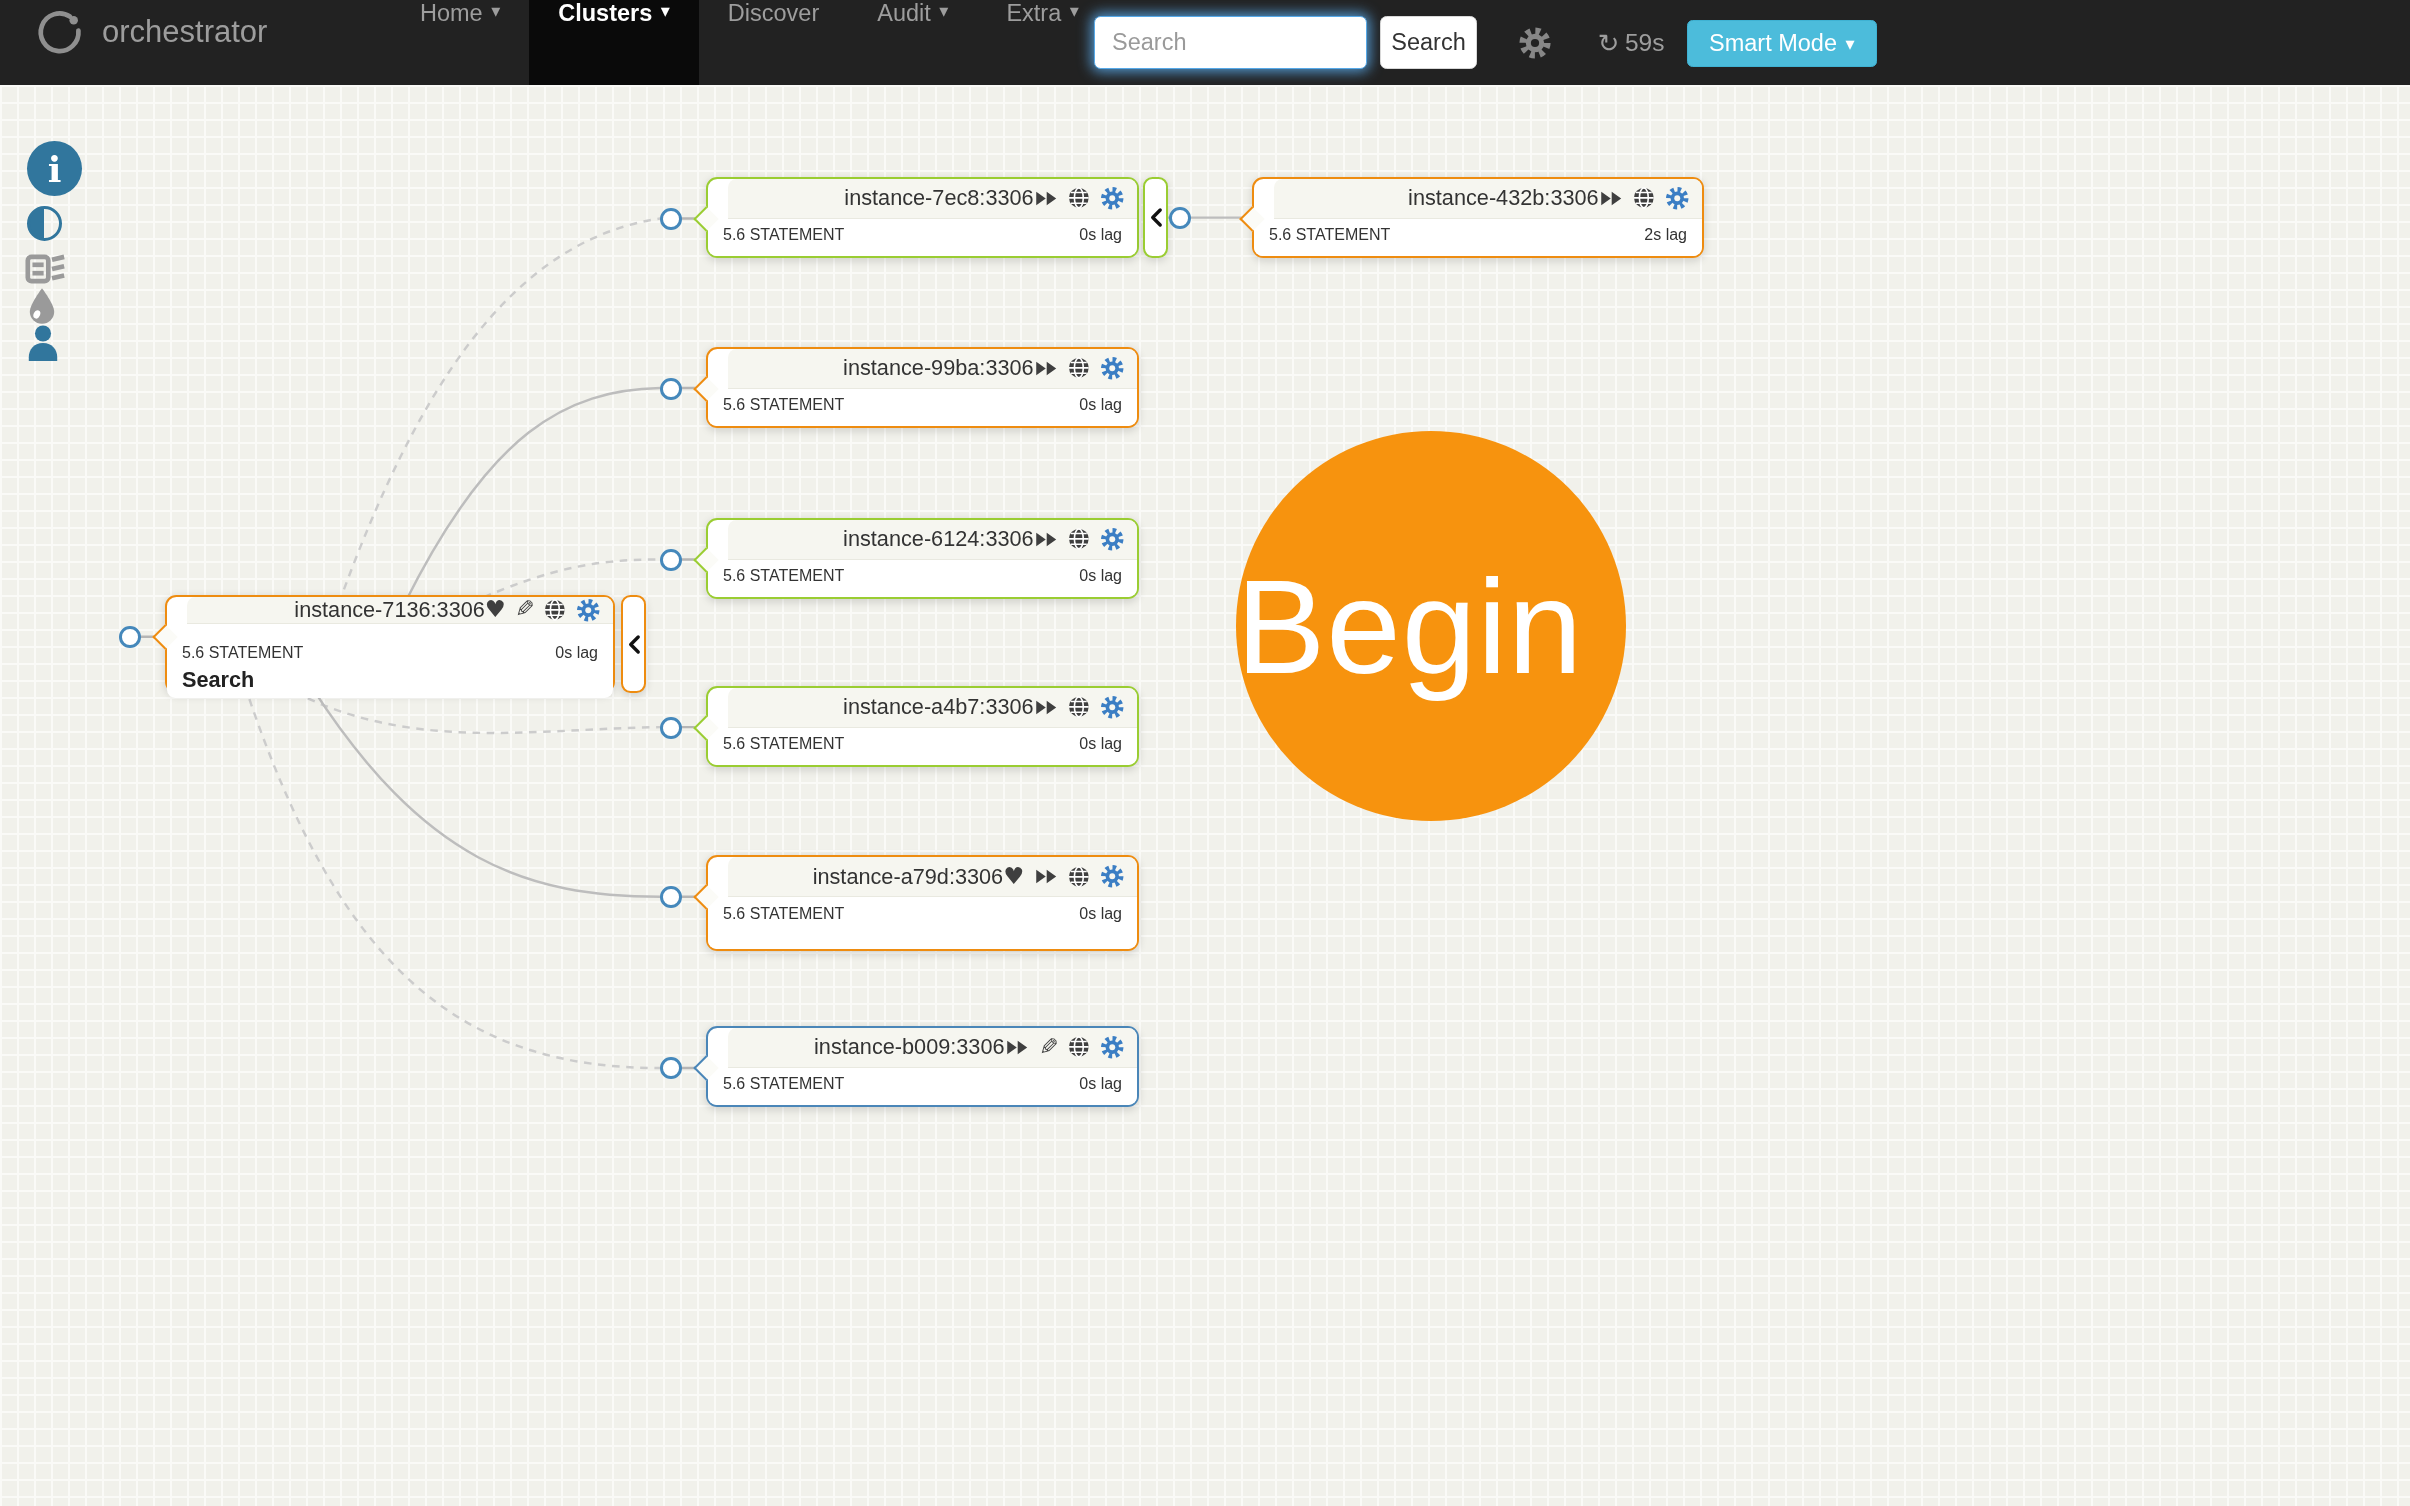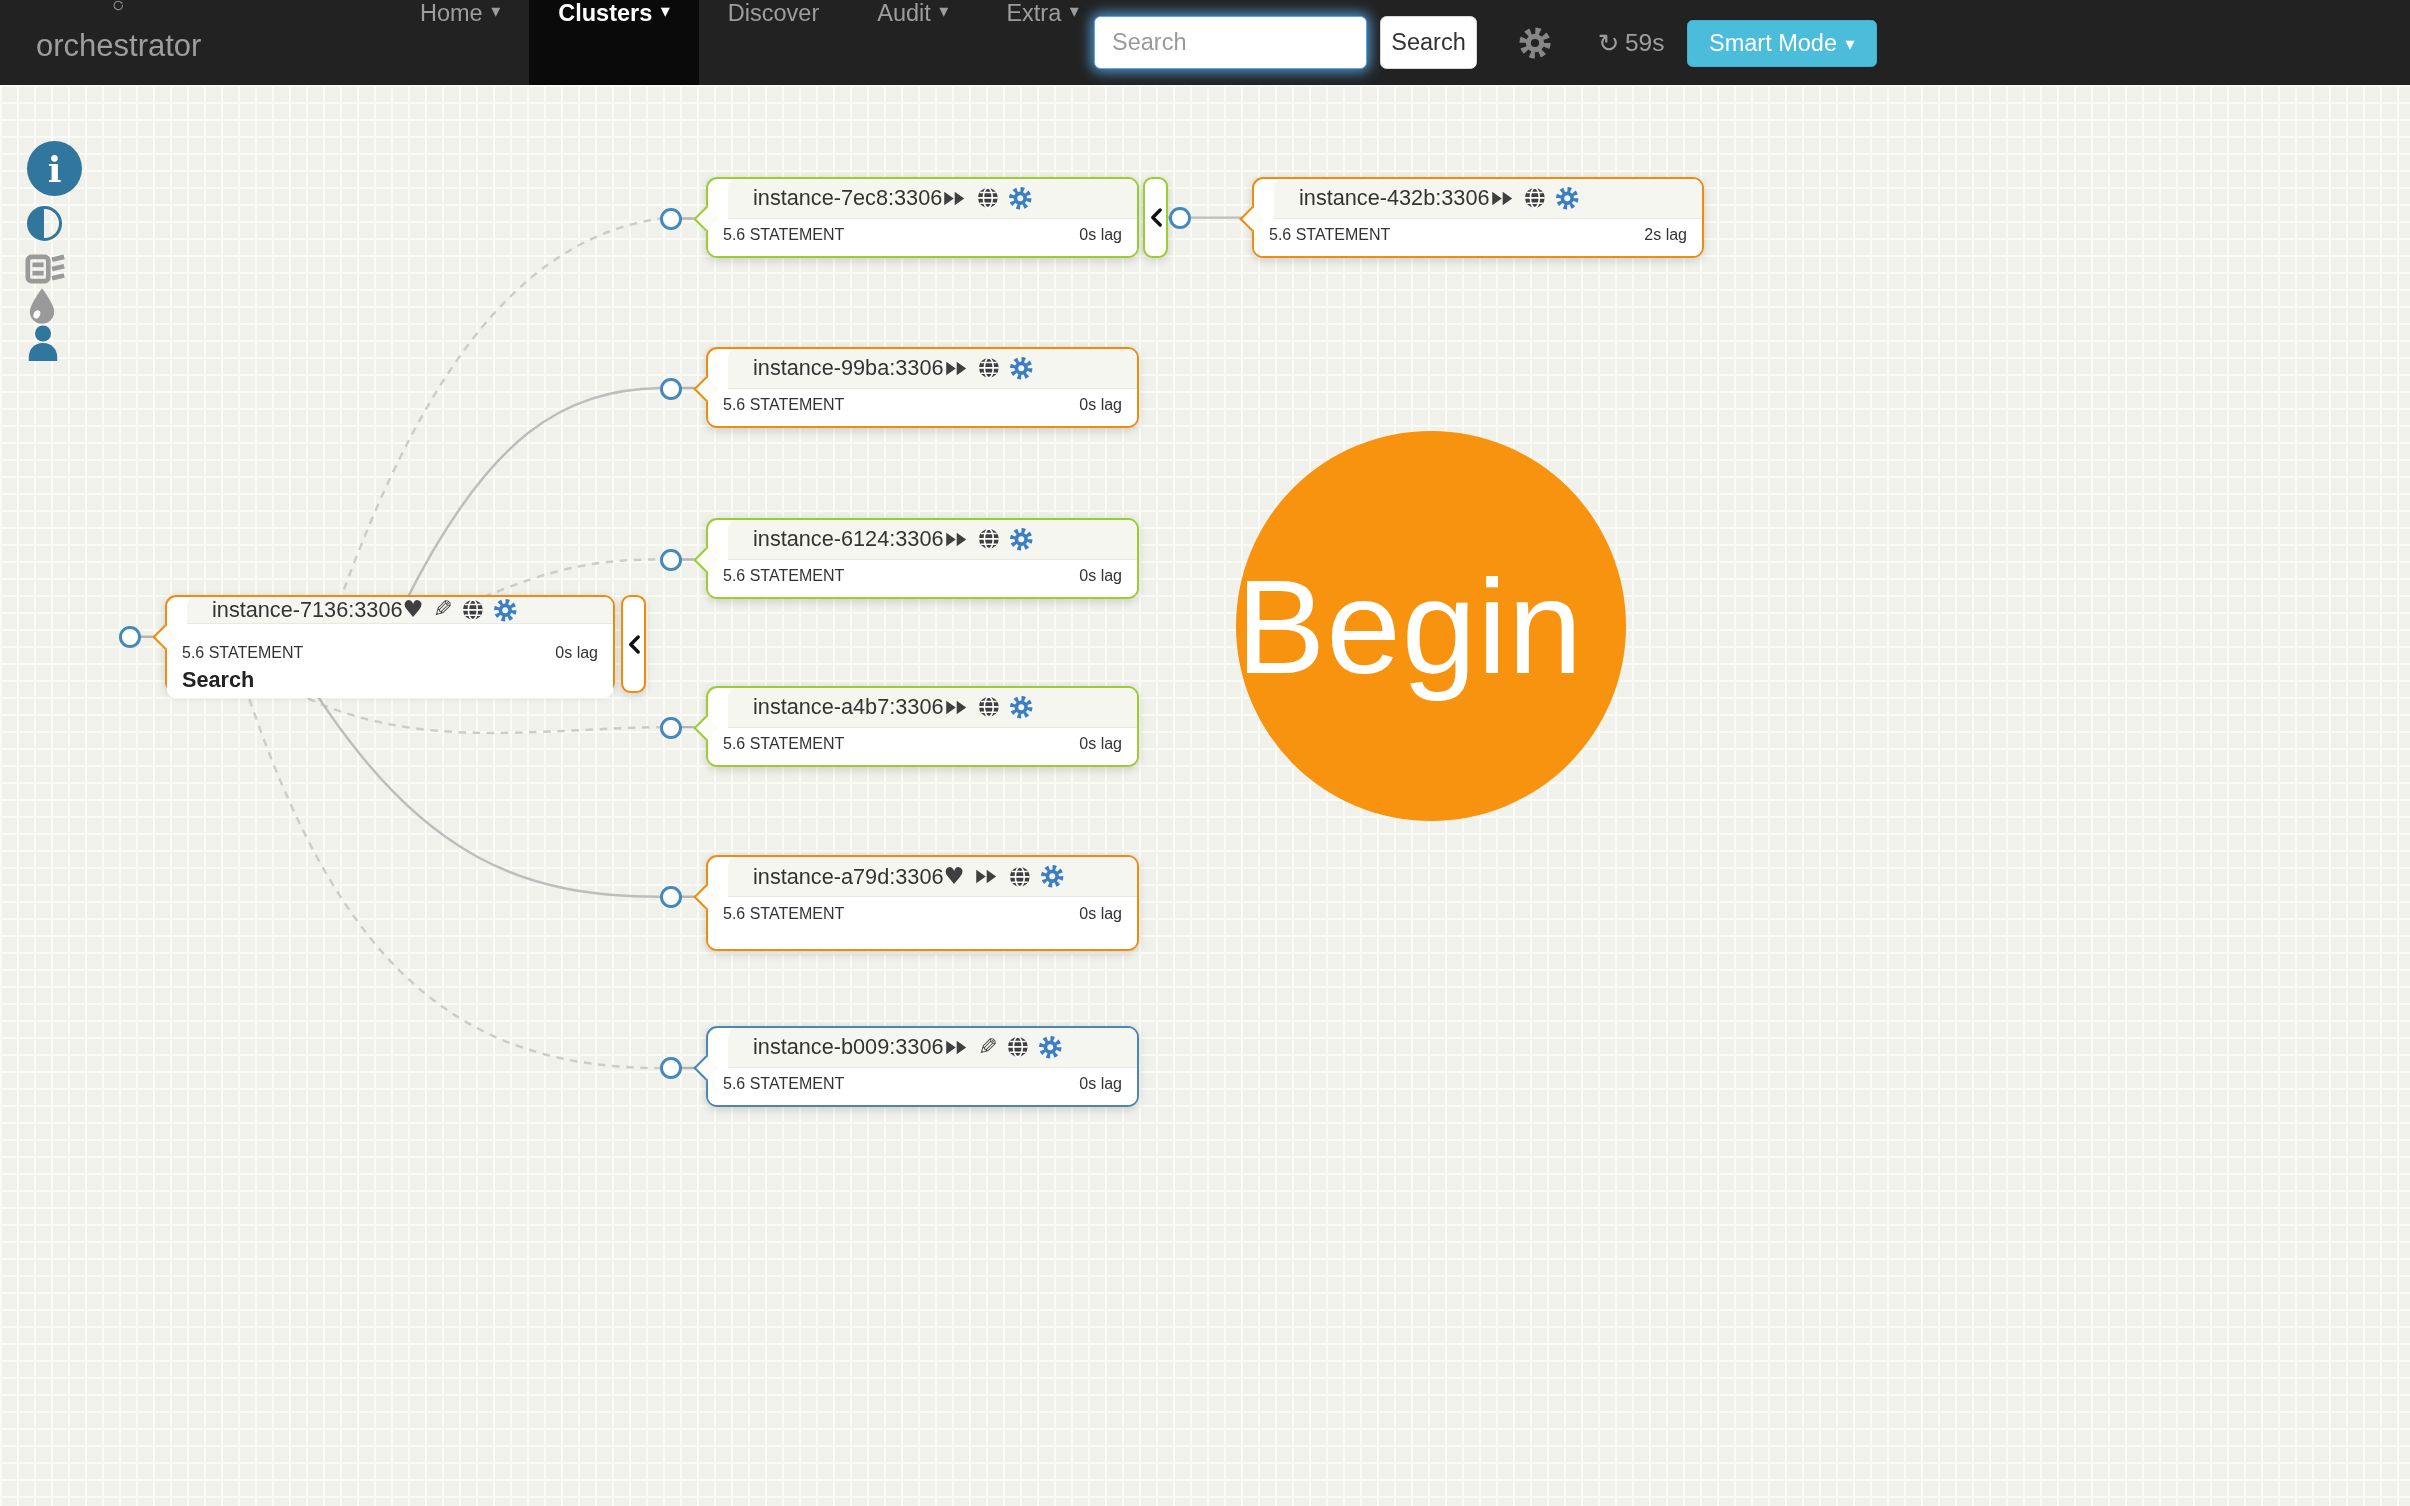--- a/index.html
+++ b/index.html
@@ -9,21 +9,21 @@
     background-color:#f1f1eb;
     background-image:
       linear-gradient(to right, #fafaf7 1.9px, transparent 1.9px),
       linear-gradient(to bottom, #fafaf7 1.9px, transparent 1.9px);
     background-size:17px 17px;
     position:relative;
   }
 
   
   .navbar { position:absolute; top:0; left:0; width:2411px; height:85px; background:#222222; z-index:10; }
-  .brand { position:absolute; left:36px; top:0; height:64px; display:flex; align-items:center; gap:17px;flex-direction:column; }
+  .brand { position:absolute; left:36px; top:0; height:64px; display:flex; align-items:center; gap:17px; }
   .brand-text { color:#9d9d9d; font-size:31px; }
   .nav-items { position:absolute; left:391px; top:0; height:85px; display:flex; list-style:none; }
   .nav-item { height:85px; display:flex; align-items:flex-start; padding:0 29px; color:#9d9d9d; font-size:23.5px; cursor:pointer; }
   .nav-item.active { background:#0a0a0a; color:#ffffff;font-weight:bold; }
   .caret { font-size:18px; margin-left:8.5px; font-family:"DejaVu Sans", sans-serif; }
   .search-input { position:absolute; left:1094px; top:16px; width:273px; height:53px; border-radius:6.6px;
     border:1.9px solid #56a9e8; outline:none; box-shadow:0 0 13px 2.8px rgba(90,170,235,.85);
     font-size:23.5px; padding:0 17px; color:#444; font-family:"Liberation Sans", sans-serif; }
   .search-input::placeholder { color:#9a9a9a; }
   .search-btn { position:absolute; left:1380px; top:16px; height:53px; width:97px; background:#ffffff;
@@ -50,21 +50,21 @@
   .connector { position:absolute; width:21.7px; height:21.7px; border-radius:50%; border:3.8px solid #4588bb;
     background:#fff; z-index:3; cursor:pointer; }
 
   .node { position:absolute; z-index:2; background:#fff; border-radius:11.3px; display:flex; flex-direction:column;
     box-shadow:0 2.8px 8.5px rgba(0,0,0,.14); }
   .node, .collapse-btn { border:2.8px solid #888; }
   .c-orange, .c-orange .callout { border-color:#ee8c10; }
   .c-green,  .c-green  .callout { border-color:#9acd32; }
   .c-blue,   .c-blue   .callout { border-color:#4a86b8; }
   .node-header { height:40px; background:#f6f6f0; border-bottom:0.9px solid #e9e9e0; border-radius:8.5px 8.5px 0 0;
-    display:flex; align-items:center; justify-content:flex-start; padding:0 25px;margin-left:20px; }
+    display:flex; align-items:center; justify-content:flex-end; padding:0 13px;margin-left:20px; }
   .node-title { font-size:21.7px; color:#333; cursor:pointer; }
   .node-icons { display:flex; align-items:center; gap:9.4px; }
   .node-icons .txt-ico { font-family:"DejaVu Sans", sans-serif; font-size:23.5px; color:#3f3f3f; line-height:1; cursor:pointer; }
   .pencil { display:inline-block; transform:scaleX(-1); }
   .node-body { flex:1; padding:1.9px 15px 5.6px; border-radius:0 0 8.5px 8.5px; background:#fff; }
   .node-row { display:flex; justify-content:space-between; font-size:16px; color:#333; line-height:30px; }
   .node-role { font-size:21.7px; color:#222; font-weight:bold; line-height:24.5px; }
   .callout { position:absolute; left:-11.3px; top:31px; width:18px; height:18px; background:#fbfbf7;
     border-style:solid; border-width:0 0 2.8px 2.8px; transform:rotate(45deg); }
   .collapse-btn { position:absolute; background:#fff; border-radius:9.4px; z-index:2; display:flex;

